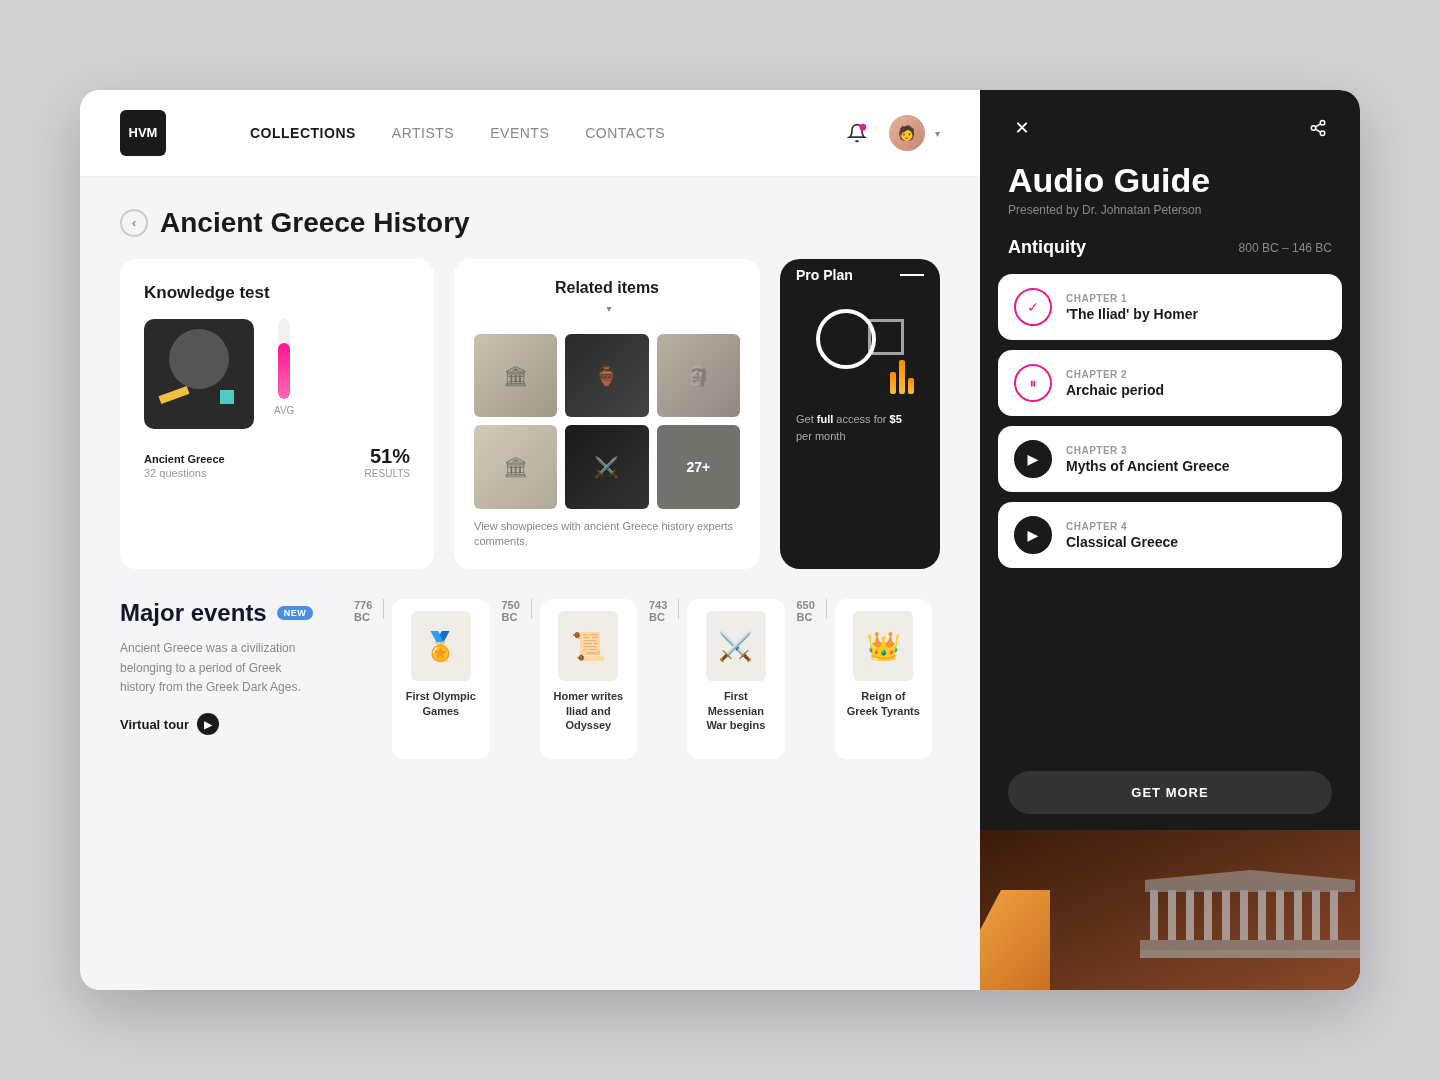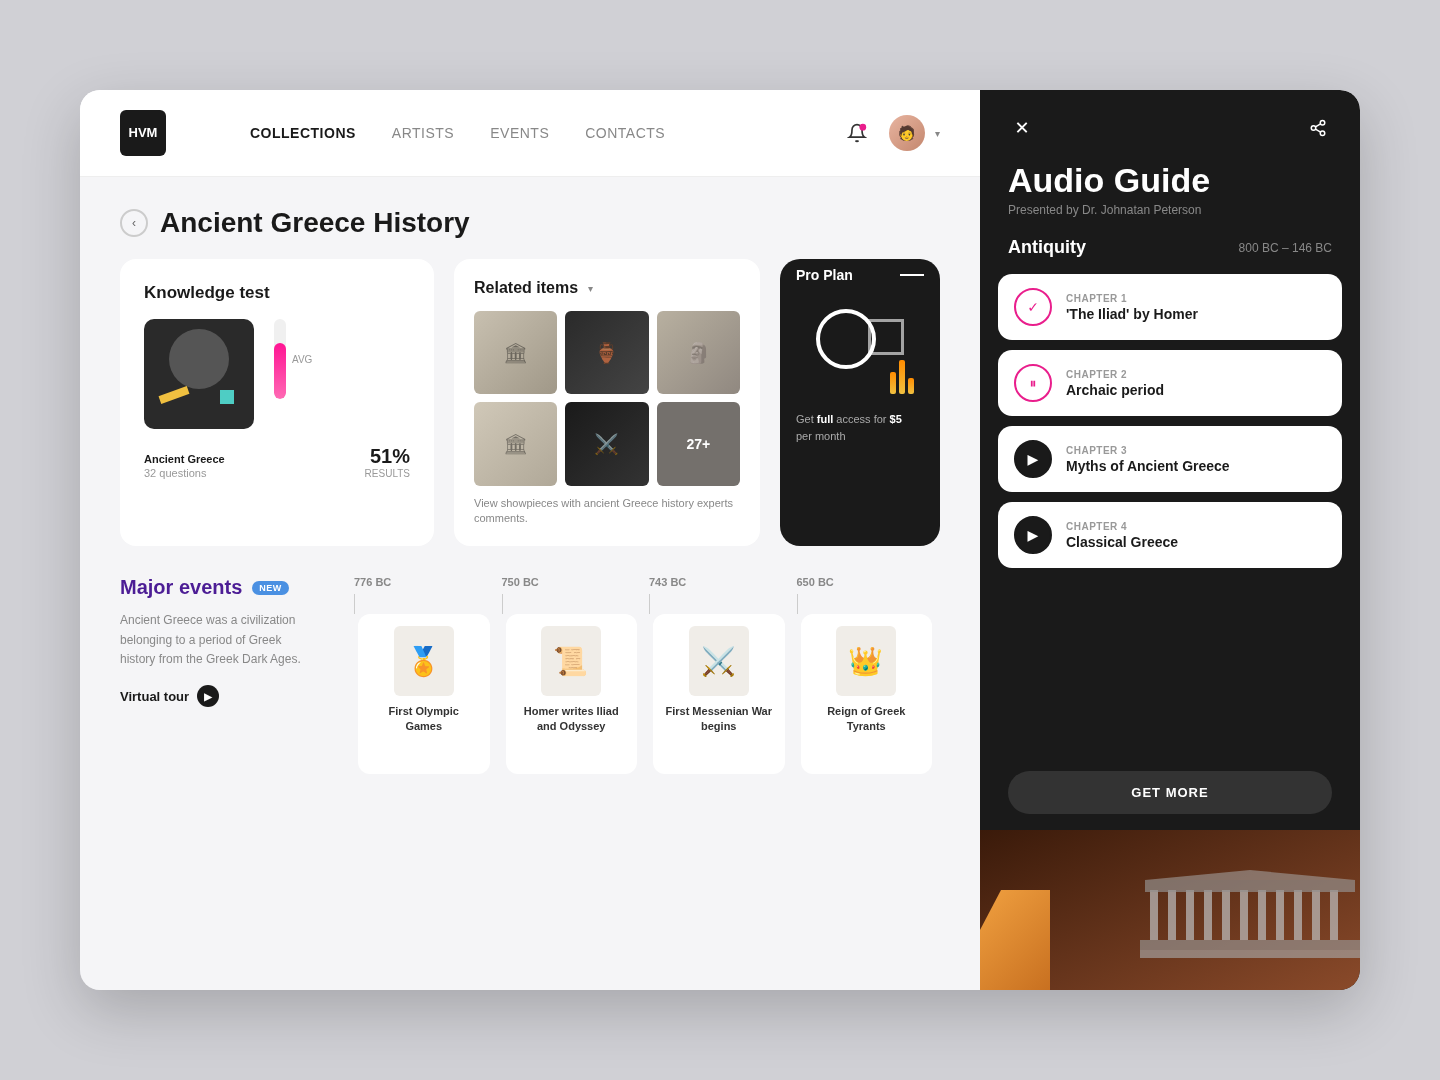--- a/index.html
+++ b/index.html
@@ -187,20 +187,21 @@
     .sculpture-deco {
       position: absolute;
       width: 14px;
       height: 14px;
       background: #4ecdc4;
       bottom: 25px;
       right: 20px;
     }
     .bar-chart {
       display: flex;
+      flex-direction: column;
       align-items: center;
       gap: 6px;
     }
     .bar-track {
       width: 12px;
       height: 80px;
       background: #f0f0f0;
       border-radius: 6px;
       position: relative;
       overflow: hidden;
@@ -249,21 +250,22 @@
     .related-card {
       background: #fff;
       border-radius: 16px;
       padding: 20px;
       flex: 1;
     }
     .related-header {
       display: flex;
       align-items: center;
       gap: 6px;
-      margin-bottom: 14px;
+      margin-bottom: 20px;
+      flex-direction: column;
     }
     .related-header h3 {
       font-size: 16px;
       font-weight: 700;
       color: #1a1a1a;
     }
     .related-grid {
       display: grid;
       grid-template-columns: repeat(3, 1fr);
       gap: 8px;
@@ -385,23 +387,23 @@
       width: 200px;
       flex-shrink: 0;
     }
     .major-events-title-row {
       display: flex;
       align-items: center;
       gap: 10px;
       margin-bottom: 12px;
     }
     .major-events-title {
-      font-size: 20px;
+      font-size: 24px;
       font-weight: 800;
-      color: #4c1d95;
+      color: #0f172a;
     }
     .new-badge {
       background: #4a90e2;
       color: #fff;
       font-size: 9px;
       font-weight: 700;
       padding: 2px 7px;
       border-radius: 10px;
       letter-spacing: 0.5px;
     }
@@ -434,21 +436,21 @@
     
     .timeline {
       flex: 1;
       display: flex;
       gap: 0;
       overflow: hidden;
     }
     .timeline-item {
       flex: 1;
       display: flex;
-      flex-direction: column;
+      flex-direction: row;
       align-items: center;
       position: relative;
     }
     .timeline-year {
       font-size: 11px;
       font-weight: 600;
       color: #888;
       margin-bottom: 6px;
       align-self: flex-start;
       padding-left: 4px;

